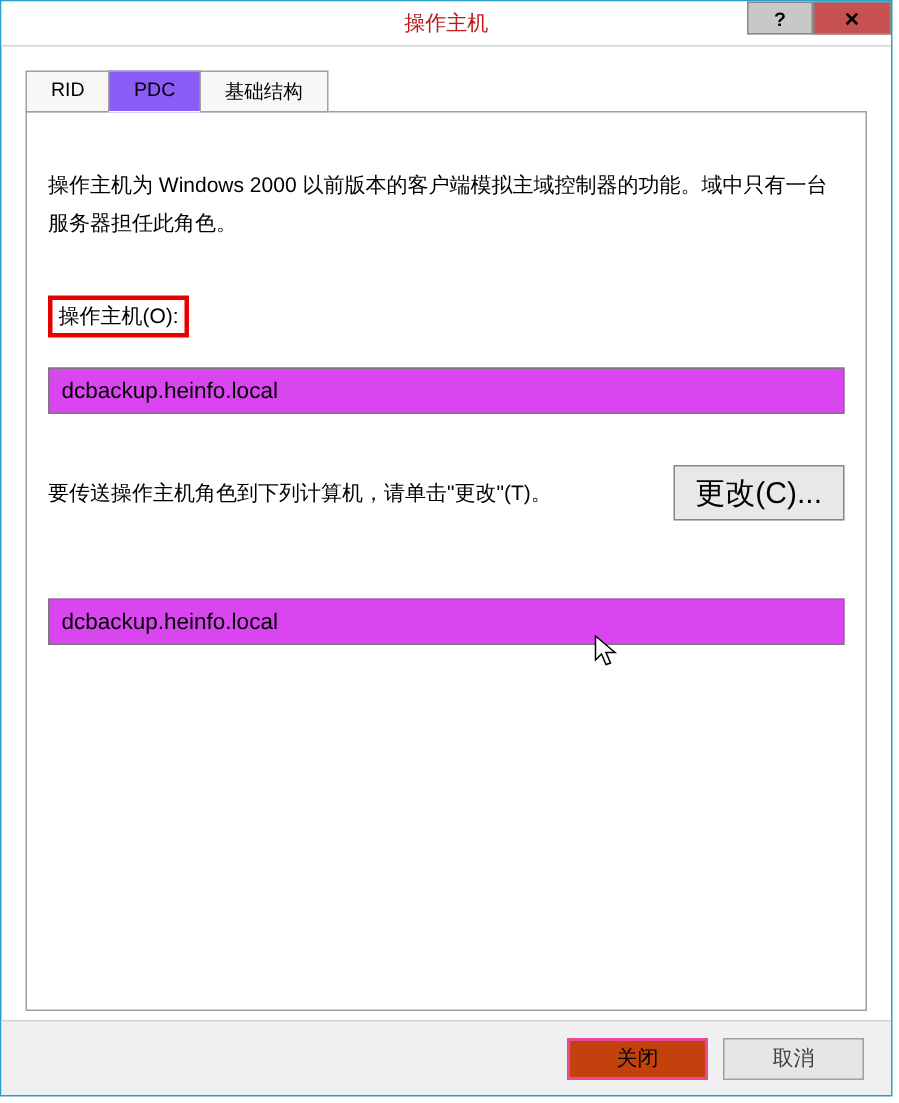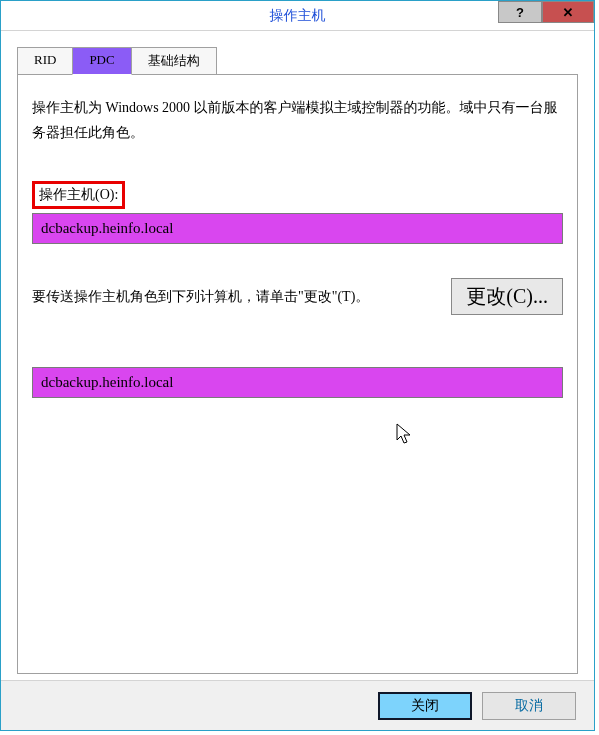--- a/index.html
+++ b/index.html
@@ -23,21 +23,21 @@
       background: #fff;
       border-bottom: 1px solid #d4d4d4;
       display: flex;
       align-items: center;
       position: relative;
     }
     .title-text {
       position: absolute;
       left: 50%;
       transform: translateX(-50%);
-      color: #1d4ed8;
+      color: #b91c1c;
       font-size: 14px;
       text-align: right;
     }
     .title-controls {
       position: absolute;
       right: 0;
       top: 0;
       display: flex;
       height: 24px;
     }
@@ -58,21 +58,20 @@
     }
     .close-btn {
       background: #c75050;
       color: #000;
       width: 52px;
     }
     .content-area {
       padding: 16px 16px 60px 16px;
       height: calc(100% - 30px - 50px);
       position: relative;
-      font-family: Liberation Serif, serif;
     }
     .tabs {
       display: flex;
       position: relative;
       margin-bottom: 0;
     }
     .tab {
       padding: 4px 16px;
       border: 1px solid #a0a0a0;
       background: #f7f7f7;
@@ -82,35 +81,35 @@
       position: relative;
     }
     .tab.active {
       background: #8b5cf6;
       border-bottom: 1px solid #fff;
       z-index: 2;
     }
     .tab-panel {
       border: 1px solid #a0a0a0;
       margin-top: -1px;
-      padding: 20px 14px 14px 14px;
+      padding: 36px 14px 14px 14px;
       height: 600px;
       background: #fff;
     }
     .desc {
       font-size: 14px;
       line-height: 1.8;
       margin-bottom: 36px;
       color: #000;
     }
     .highlight-box {
       border: 3px solid #e80000;
       display: inline-block;
       padding: 2px 4px;
-      margin-bottom: 2px;
+      margin-bottom: 18px;
     }
     .field-label {
       font-size: 14px;
       color: #000;
     }
     .text-field {
       width: 100%;
       border: 1px solid #7a7a7a;
       padding: 6px 8px;
       font-size: 15px;
@@ -161,25 +160,25 @@
       height: 28px;
       border: 1px solid #a0a0a0;
       background: #e6e6e6;
       cursor: pointer;
       font-size: 14px;
       display: flex;
       align-items: center;
       justify-content: center;
     }
     .footer-btn.default {
-      border: 2px solid #0f172a;
-      background: #7dd3fc;
+      border: 2px solid #ec4899;
+      background: #c2410c;
     }
     .footer-btn.disabled {
-      color: #0369a1;
+      color: #404040;
       cursor: default;
     }
     .cursor {
       position: absolute;
       left: 395px;
       top: 422px;
       pointer-events: none;
     }
   </style>
 </head>

